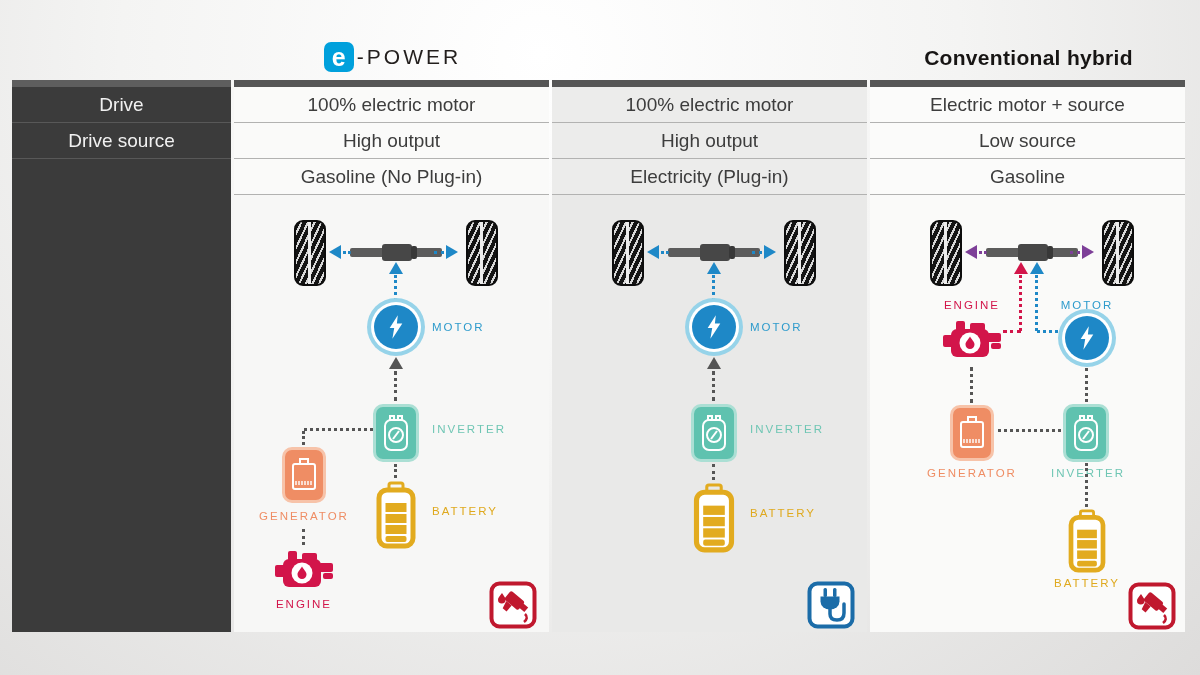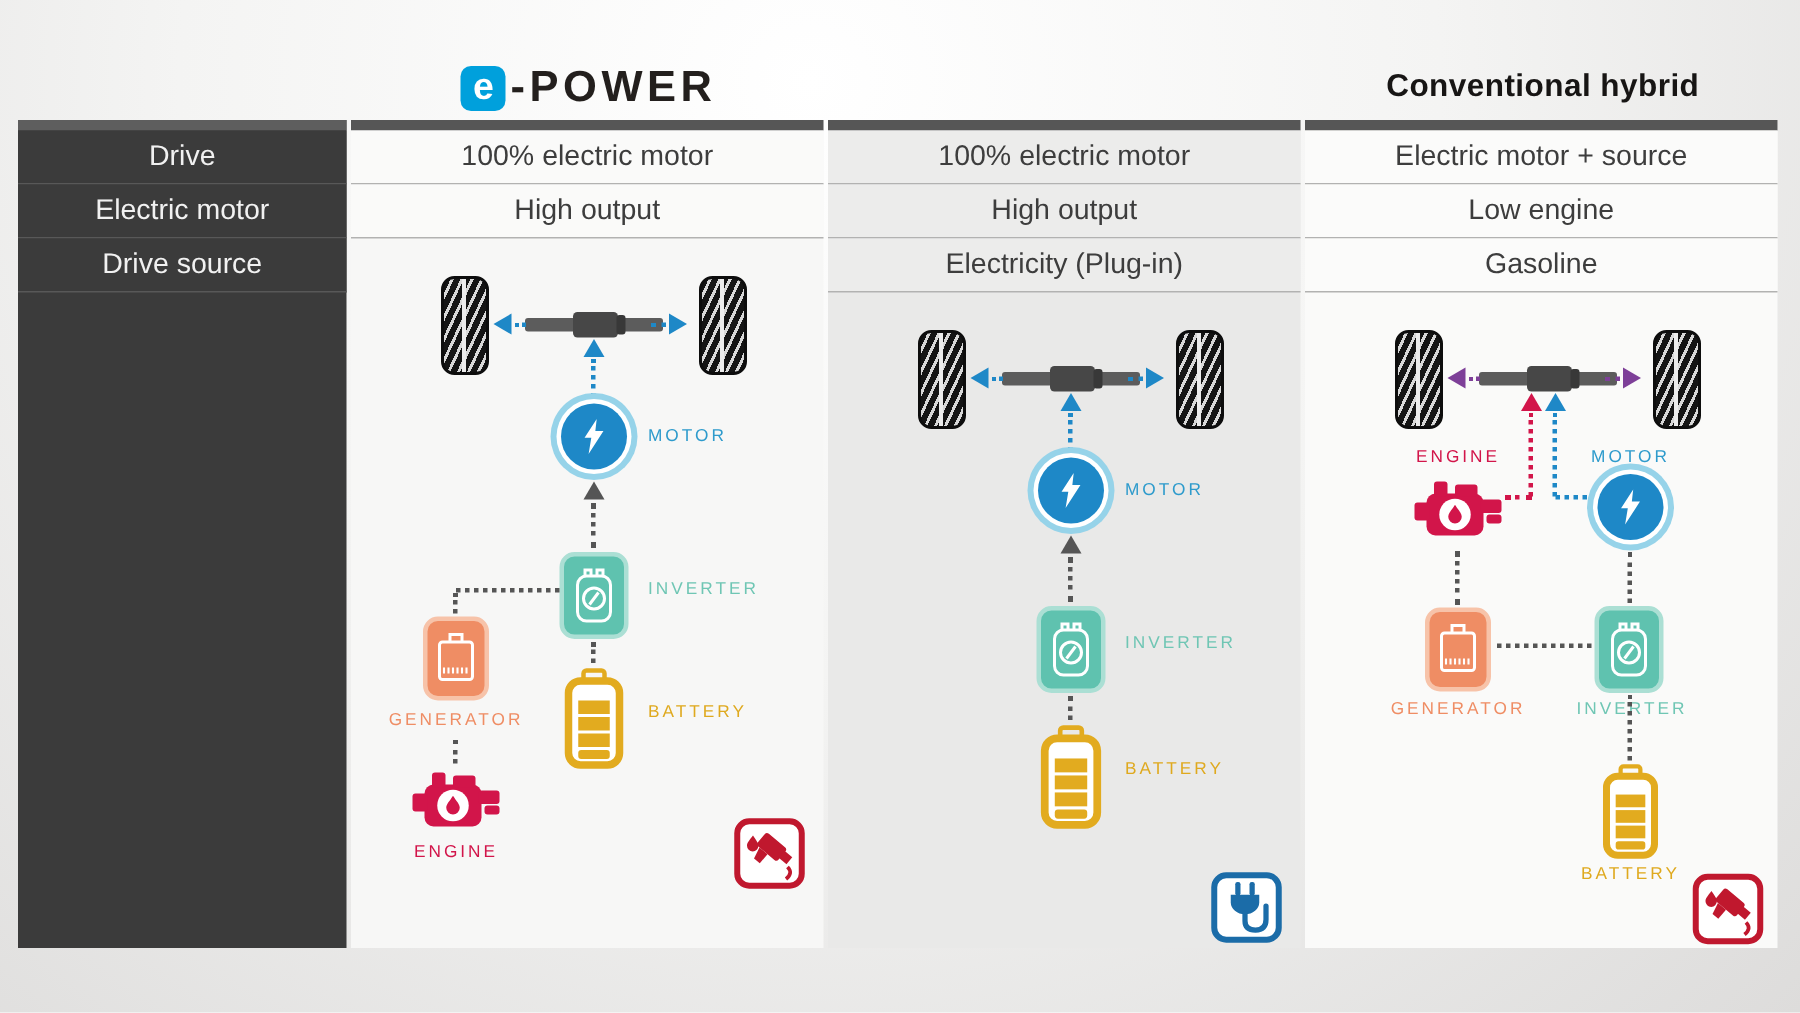--- a/index.html
+++ b/index.html
@@ -6,21 +6,21 @@
   .stage{
     position:relative;width:1200px;height:675px;overflow:hidden;
     background:radial-gradient(ellipse at 45% 8%, #ffffff 0%, #f4f4f3 45%, #dddcdb 100%);
     font-family:"Liberation Sans", sans-serif;
   }
   
   .hdr{position:absolute;top:46px;width:315px;text-align:center;font-size:21px;font-weight:700;color:#171514;letter-spacing:.3px;}
   .logo-hdr{top:42px;display:flex;align-items:center;justify-content:center;gap:3px;}
   .logo-e{display:inline-flex;width:30px;height:30px;background:#00a0dc;color:#fff;border-radius:7px;
           align-items:center;justify-content:center;font-size:25px;font-weight:700;line-height:1;}
-  .logo-rest{font-size:29px;font-weight:700;letter-spacing:3px;color:#231f1d;}
+  .logo-rest{font-size:21px;font-weight:400;letter-spacing:3px;color:#231f1d;}
   
   .table{position:absolute;left:12px;top:80px;width:1033px;height:552px;display:grid;
          grid-template-columns:219px 315px 315px 315px;column-gap:3px;}
   .tcol{display:flex;flex-direction:column;}
   .topbar{height:7px;flex:none;background:#565656;}
   .sidebar .topbar{background:#5e5e5e;}
   .cell{height:36px;flex:none;box-sizing:border-box;display:flex;align-items:center;justify-content:center;
         border-bottom:1px solid #b2b2b1;font-size:19px;color:#3d3d3d;}
   .sidebar{background:#3b3b3b;}
   .sidebar .cell{border-bottom:1px solid #585858;color:#f1f1f1;background:#3b3b3b;}
@@ -70,28 +70,28 @@
     <span class="logo-e">e</span>
     <span class="logo-rest">-POWER</span>
   </div>
   <div class="hdr" style="left:871px;">Conventional hybrid</div>
 
   <div class="table">
 
     <div class="tcol sidebar">
       <div class="topbar"></div>
       <div class="cell">Drive</div>
-      <div class="cell">Electric motor</div>
       <div class="cell">Drive source</div>
     </div>
 
     <div class="tcol col-a">
       <div class="topbar"></div>
       <div class="cell">100% electric motor</div>
       <div class="cell">High output</div>
+      <div class="cell">Gasoline (No Plug-in)</div>
       <div class="diagram">
         <div class="tire" style="left:60px;top:25px;"></div>
         <div class="tire" style="left:232px;top:25px;"></div>
         <div class="axle" style="left:116px;top:53px;width:92px;"></div>
         <div class="hub" style="left:148px;top:49px;"></div>
         <div class="tri tri-left" style="left:95px;top:50px;"></div>
         <div class="dh blue" style="left:109px;top:56px;width:8px;"></div>
         <div class="dh blue" style="left:200px;top:56px;width:10px;"></div>
         <div class="tri tri-right" style="left:212px;top:50px;"></div>
         <div class="tri tri-up blue" style="left:155px;top:67px;"></div>
@@ -225,21 +225,21 @@
             </g>
             <path d="M23,28 v5 q0,6 7,6 q7,0 7,-7 v-9" stroke="#1b6ca8" stroke-width="3.5" fill="none" stroke-linecap="round"></path>
           </svg>
         </div>
       </div>
     </div>
 
     <div class="tcol col-c">
       <div class="topbar"></div>
       <div class="cell">Electric motor + source</div>
-      <div class="cell">Low engine</div>
+      <div class="cell">Low source</div>
       <div class="cell">Gasoline</div>
       <div class="diagram">
         <div class="tire" style="left:60px;top:25px;"></div>
         <div class="tire" style="left:232px;top:25px;"></div>
         <div class="axle" style="left:116px;top:53px;width:92px;"></div>
         <div class="hub" style="left:148px;top:49px;"></div>
         <div class="tri tri-left purple" style="left:95px;top:50px;"></div>
         <div class="dh purple" style="left:109px;top:56px;width:8px;"></div>
         <div class="dh purple" style="left:200px;top:56px;width:10px;"></div>
         <div class="tri tri-right purple" style="left:212px;top:50px;"></div>

